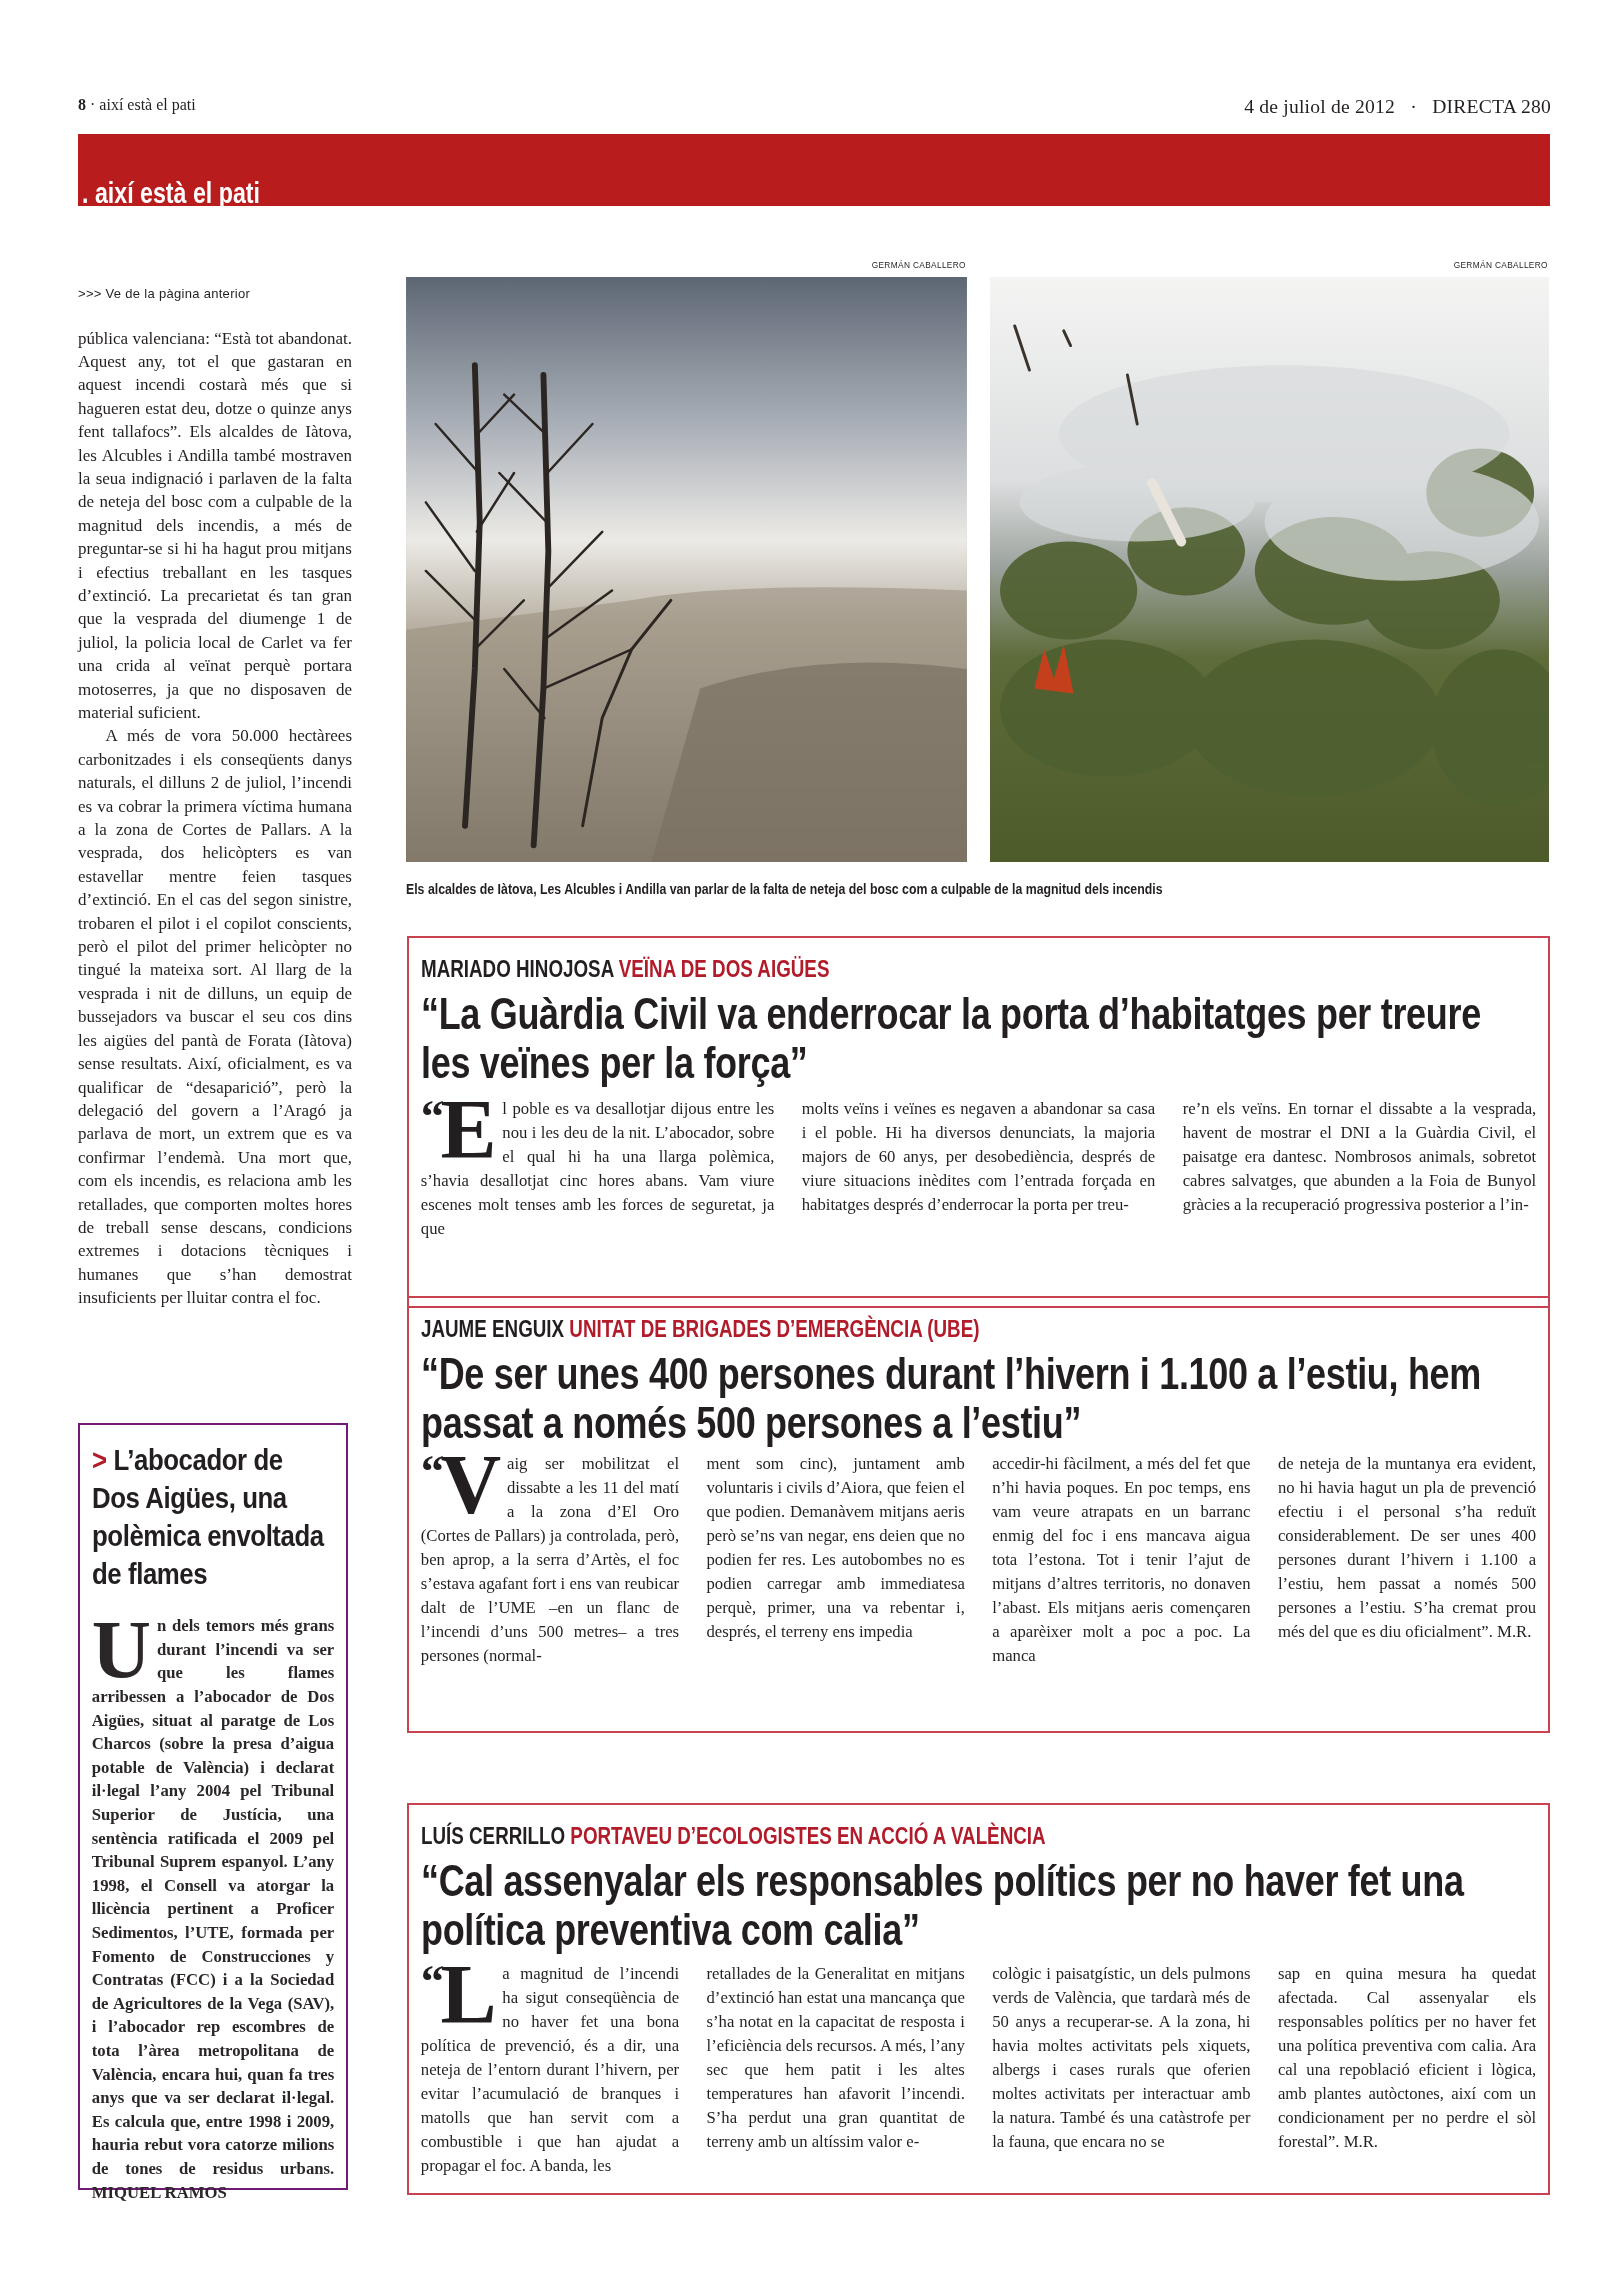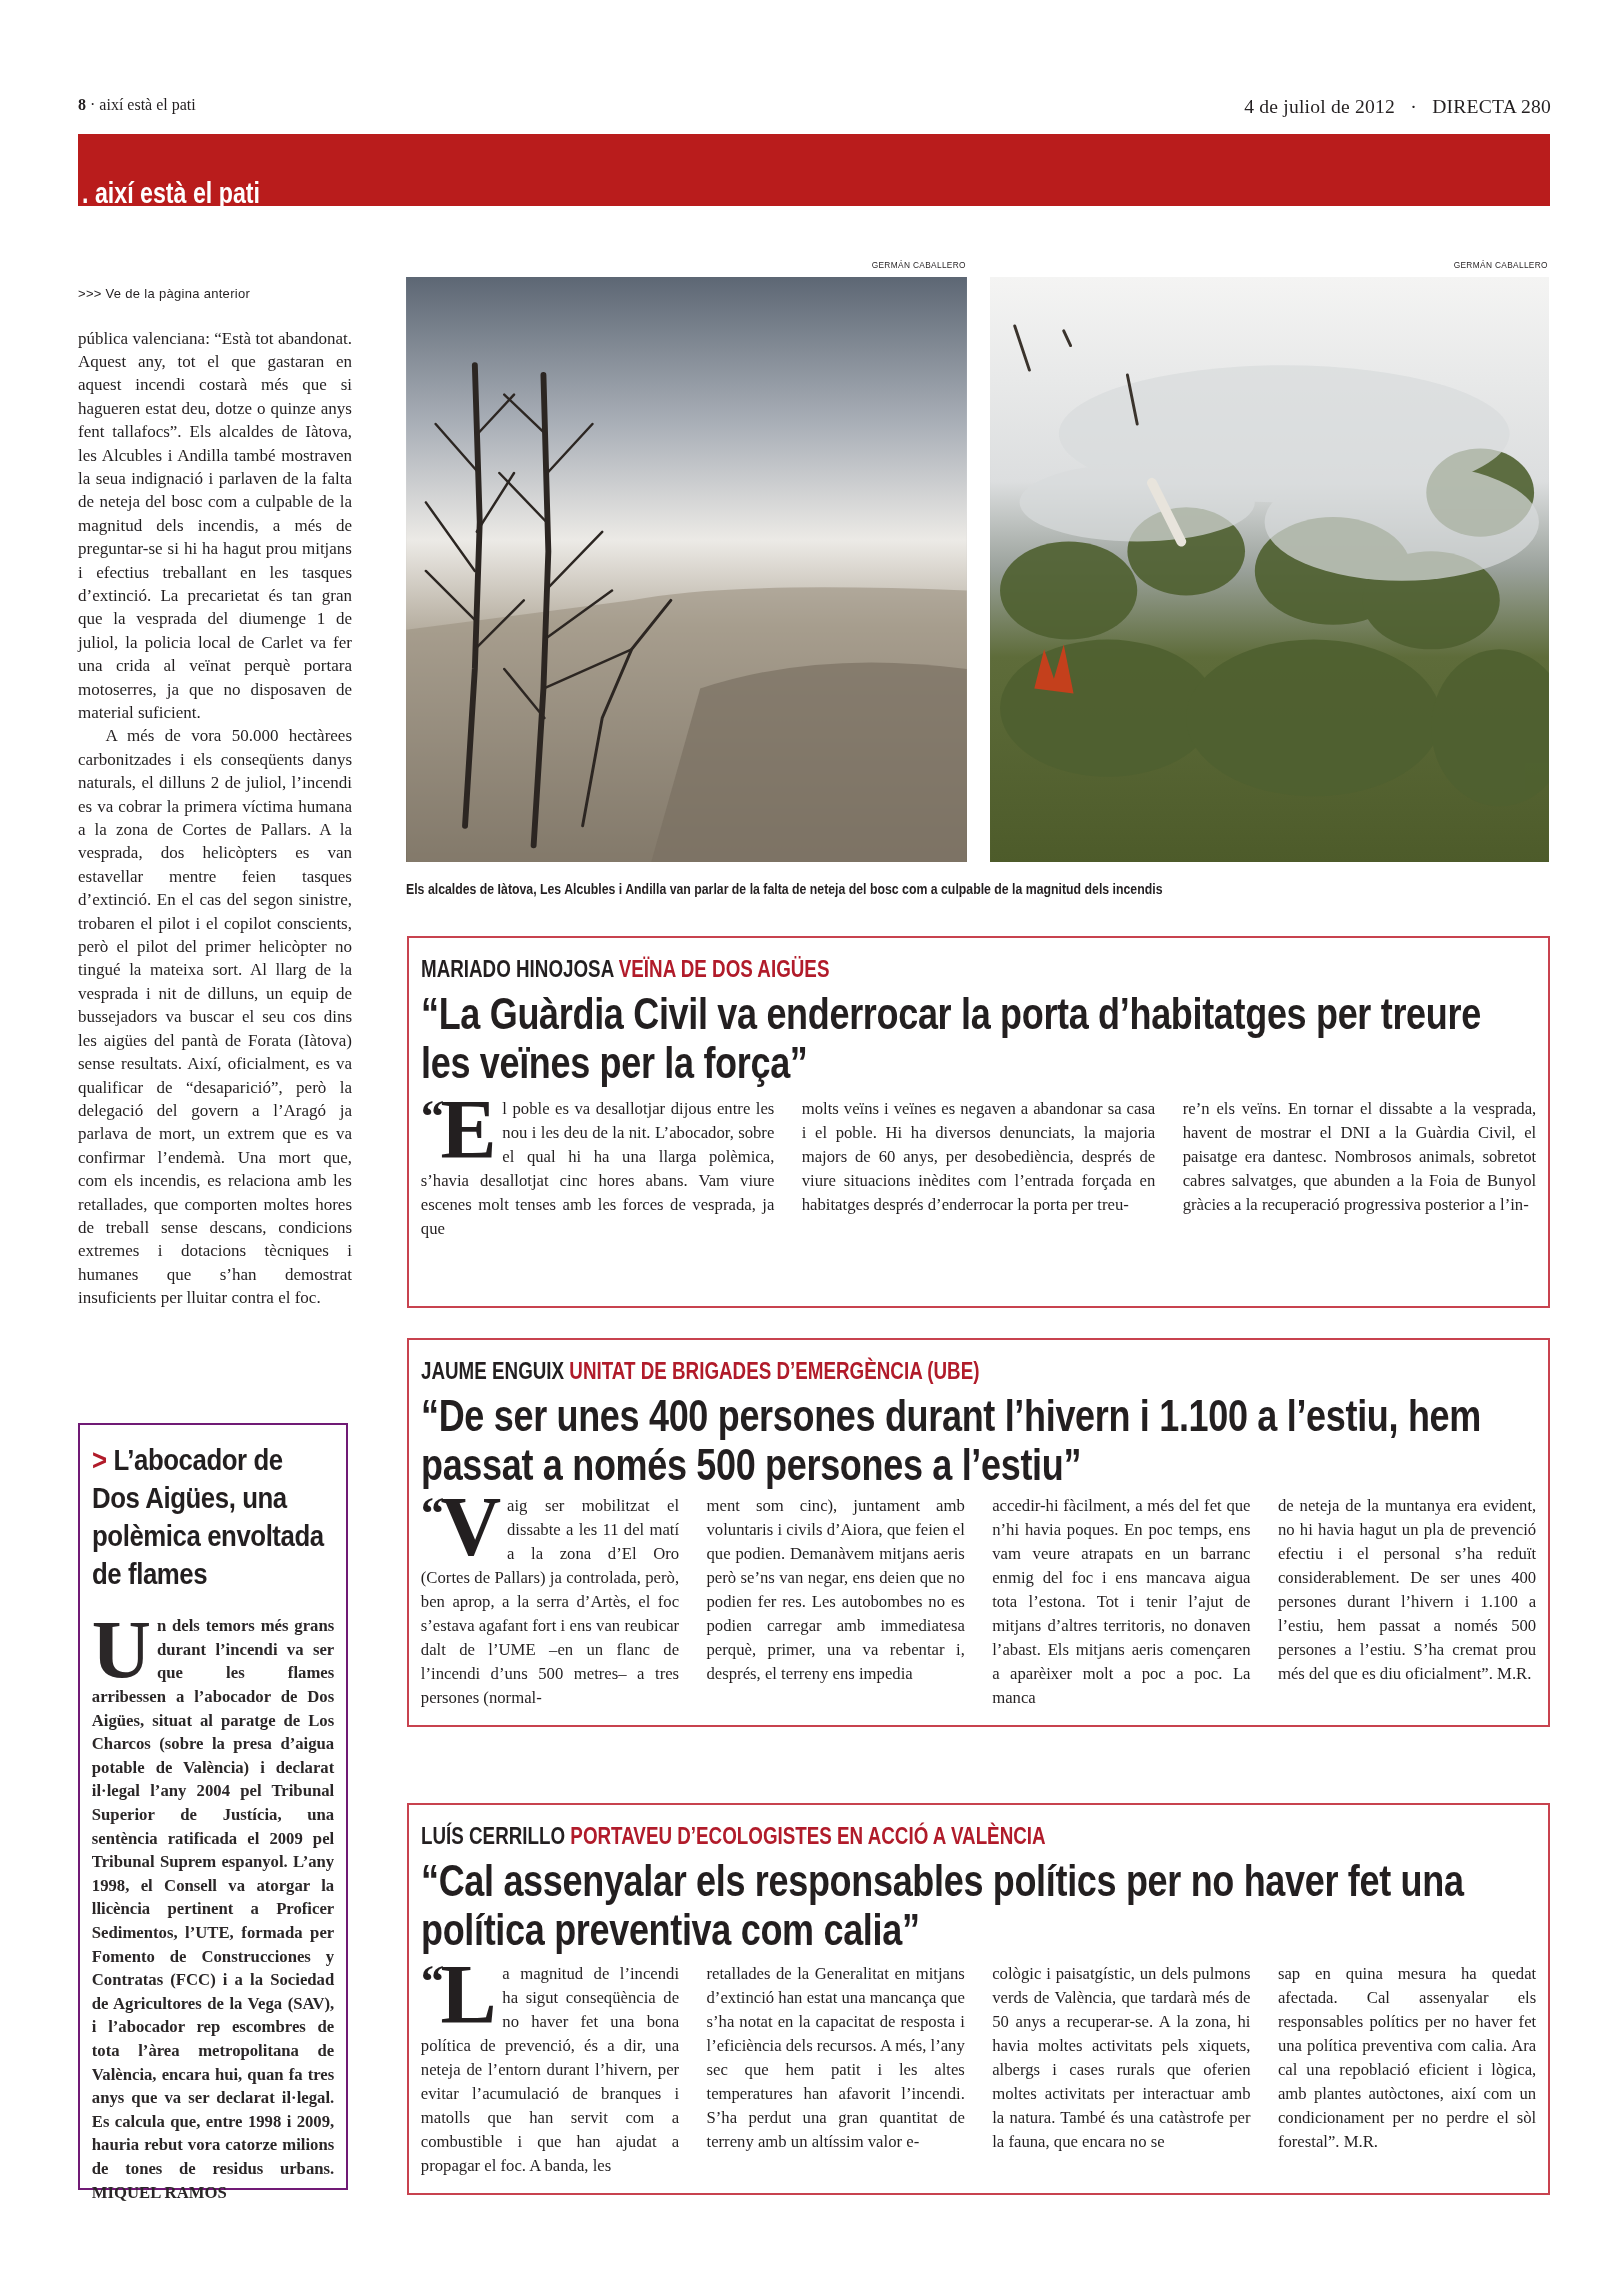--- a/index.html
+++ b/index.html
@@ -44,21 +44,21 @@
   .ibox .who .role { color: #b11b2a; }
   .ibox .headline { position: absolute; left: 11.8px; top: 51px; font-family: "Liberation Sans", sans-serif; font-weight: bold; font-size: 45px; line-height: 49px; letter-spacing: -0.4px; transform: scaleX(0.8); transform-origin: left top; width: 1372px; }
   .ibox .cols { position: absolute; left: 11.8px; right: 11.8px; display: flex; gap: 27.4px; }
   .ibox .col { flex: 1; font-family: "Liberation Serif", serif; font-size: 16.7px; line-height: 24px; text-align: justify; }
   .qdrop { float: left; display: flex; align-items: flex-start; margin-right: 5.9px; }
   .qdrop .q { font-family: "Liberation Serif", serif; font-weight: bold; font-size: 47px; line-height: 39px; }
   .qdrop .cap { font-family: "Liberation Serif", serif; font-weight: bold; font-size: 84px; line-height: 65px; margin-left: -3.9px; }
 
   #box1 { top: 936px; height: 372px; }
   #box1 .cols { top: 159px; }
-  #box2 { top: 1338px; height: 389px; }
+  #box2 { top: 1296px; height: 437px; }
   #box2 .cols { top: 154px; }
   #box3 { top: 1803px; height: 392px; }
   #box3 .cols { top: 157px; }
 </style>
 </head>
 <body>
 
 <div id="topbar">
   <div class="left">
     <b>8</b>
@@ -161,21 +161,21 @@
   <div class="who">
     <span>MARIADO HINOJOSA</span>
     <span class="role">VEÏNA DE DOS AIGÜES</span>
   </div>
   <div class="headline">“La Guàrdia Civil va enderrocar la porta d’habitatges per treure les veïnes per la força”</div>
   <div class="cols">
     <div class="col">
       <span class="qdrop">
           <span class="q">“</span>
           <span class="cap">E</span>
-        </span><span>l poble es va desallotjar dijous entre les nou i les deu de la nit. L’abocador, sobre el qual hi ha una llarga polèmica, s’havia desallotjat cinc hores abans. Vam viure escenes molt tenses amb les forces de vesprada, ja que</span>
+        </span><span>l poble es va desallotjar dijous entre les nou i les deu de la nit. L’abocador, sobre el qual hi ha una llarga polèmica, s’havia desallotjat cinc hores abans. Vam viure escenes molt tenses amb les forces de seguretat, ja que</span>
     </div>
     <div class="col">molts veïns i veïnes es negaven a abandonar sa casa i el poble. Hi ha diversos denunciats, la majoria majors de 60 anys, per desobediència, després de viure situacions inèdites com l’entrada forçada en habitatges després d’enderrocar la porta per treu-</div>
     <div class="col">re’n els veïns. En tornar el dissabte a la vesprada, havent de mostrar el DNI a la Guàrdia Civil, el paisatge era dantesc. Nombrosos animals, sobretot cabres salvatges, que abunden a la Foia de Bunyol gràcies a la recuperació progressiva posterior a l’in-</div>
   </div>
 </div>
 
 <div id="box2" class="ibox">
   <div class="who">
     <span>JAUME ENGUIX</span>
     <span class="role">UNITAT DE BRIGADES D’EMERGÈNCIA (UBE)</span>

